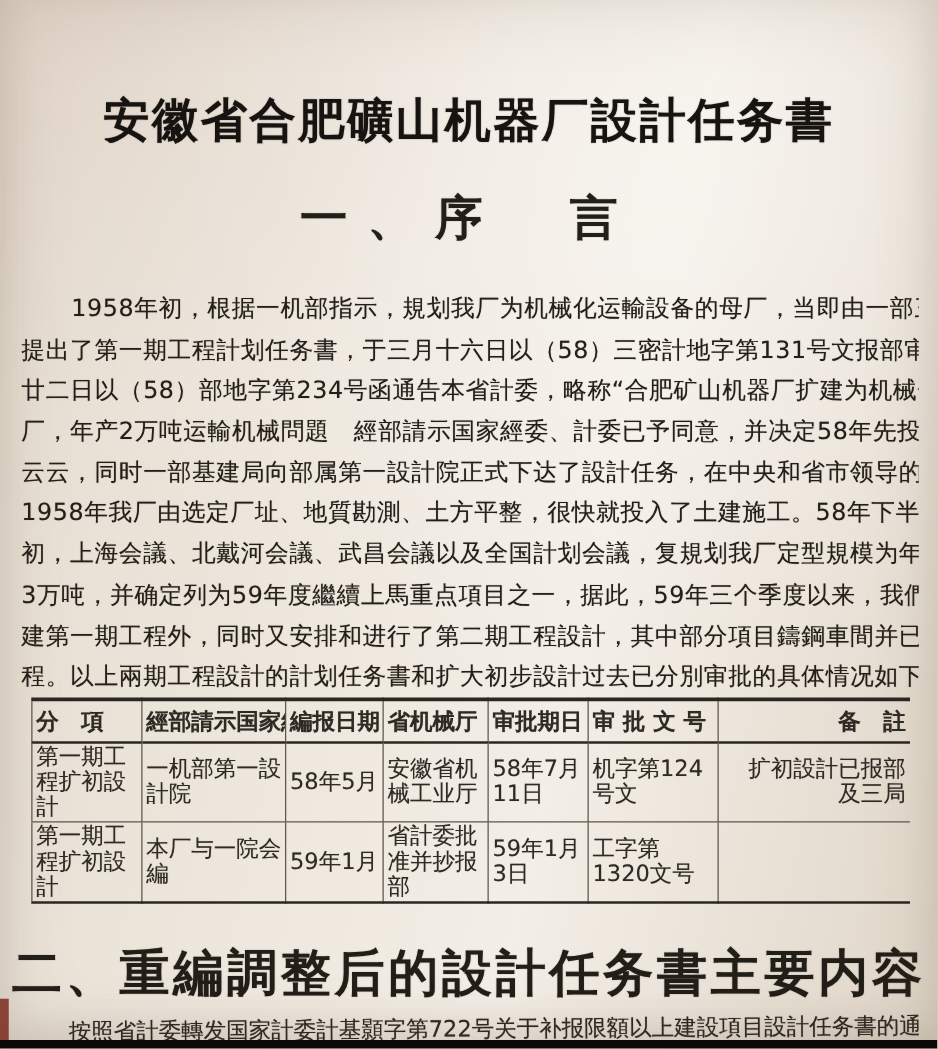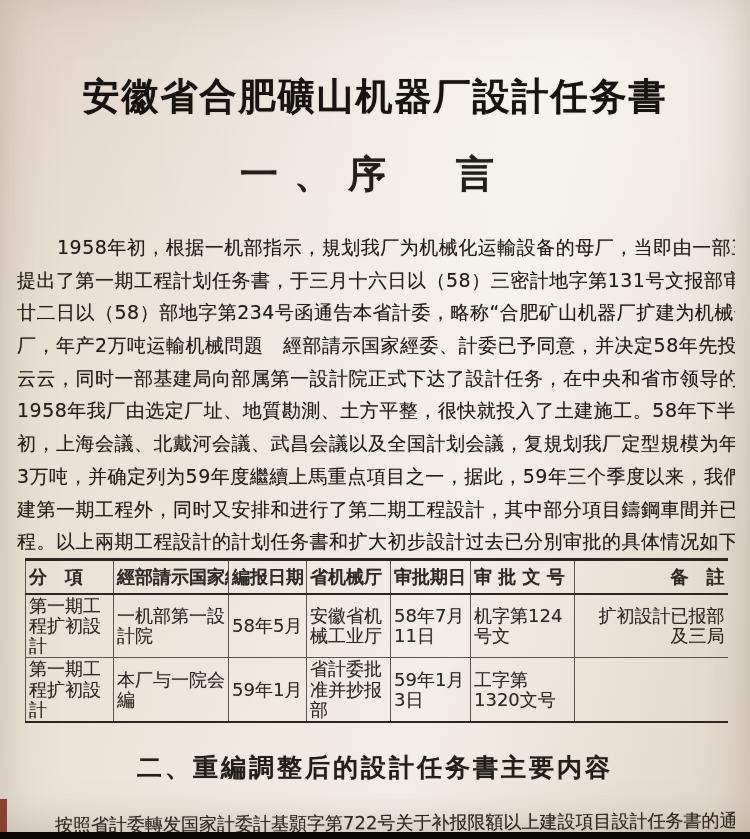--- a/index.html
+++ b/index.html
@@ -28,21 +28,21 @@
     text-align:center;font-size:37px;font-weight:800;letter-spacing:2px;
     color:#161310;text-shadow:0 0 1px rgba(30,25,20,0.55);
     white-space:nowrap;
   }
   .sec-heading{
     position:absolute;left:0;width:100%;margin:0;text-align:center;
     font-weight:600;color:#221e18;text-shadow:0 0 1px rgba(40,33,26,0.45);
     white-space:nowrap;
   }
   .sec1{top:149px;font-size:38px;letter-spacing:16px;}
-  .sec2{top:751px;font-size:25px;letter-spacing:3px;}
+  .sec2{top:751px;font-size:40px;letter-spacing:3px;}
   .intro{
     position:absolute;left:17px;top:231px;width:718px;
     font-size:19px;color:var(--ink);
     text-shadow:0 0 0.8px rgba(40,34,28,0.45);
   }
   .intro .line{height:32.7px;line-height:32.7px;white-space:nowrap;overflow:hidden;letter-spacing:0.5px;}
   .intro .line.first{padding-left:40px;}
   .approval-table{
     position:absolute;left:25px;top:558px;width:702px;
     border-collapse:collapse;table-layout:fixed;

